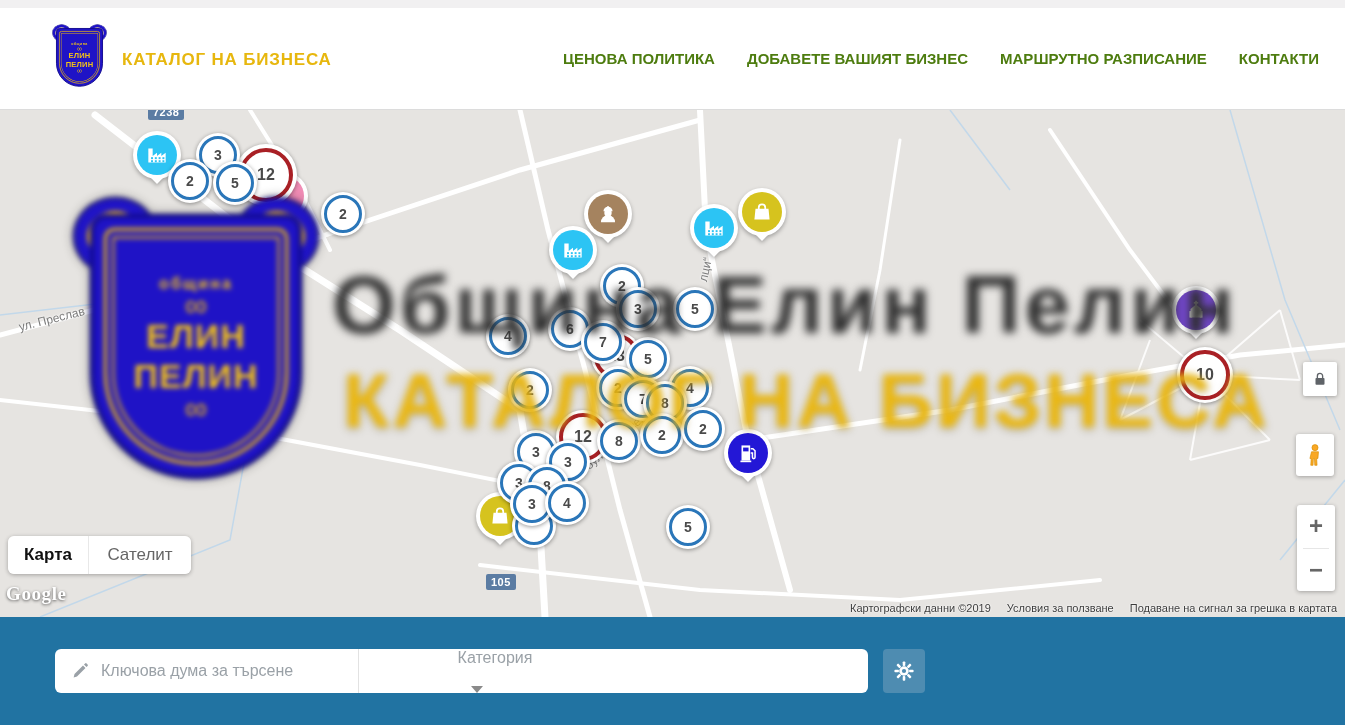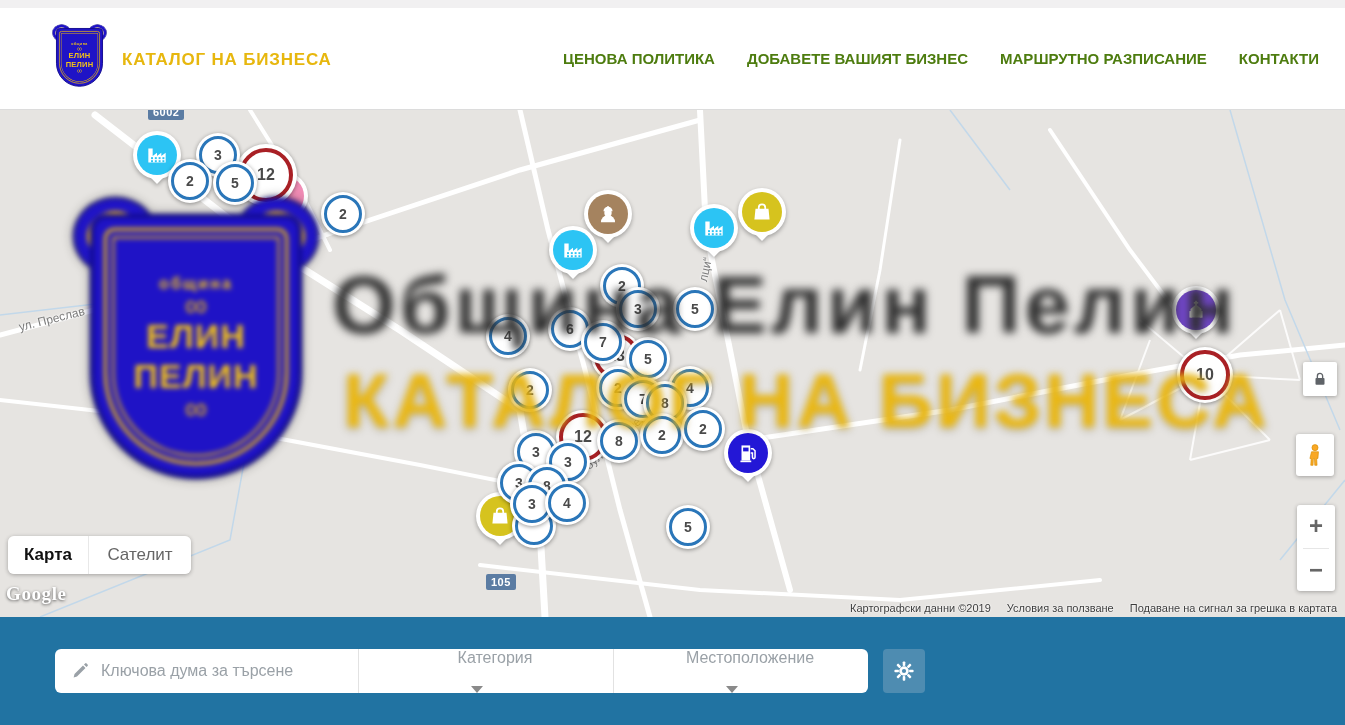--- a/index.html
+++ b/index.html
@@ -173,21 +173,21 @@
     </g>
     <g stroke="#c2d8ea" stroke-width="1.5" fill="none">
       <path d="M0,205 L130,190"></path>
       <path d="M40,507 L230,430 L250,320"></path>
       <path d="M1230,0 L1285,190 L1340,320"></path>
       <path d="M1280,450 L1345,370"></path>
       <path d="M950,0 L1010,80"></path>
     </g>
   </svg>
 
-  <div class="road-badge badge-6002">6002</div>
+  <div class="road-badge badge-6002">7238</div>
   <div class="road-badge badge-105">105</div>
 
   <div class="street-label sl-0">ул. Преслав</div>
   <div class="street-label sl-1">бул. „Новоселци“</div>
   <div class="street-label sl-2">лци“</div>
 
   <div class="markers">
       <div class="pin" style="left: 260px; top: 62px;">
         <div class="pin-tail"></div>
         <div class="pin-head">
@@ -469,24 +469,20 @@
   <div class="sb-left">
     <div class="search-pill">
       <div class="seg seg-keyword">
         <svg viewBox="0 0 24 24">
           <path fill="#9aa1a7" d="M3.5 20.5l1.2-4.5L16 4.7l3.3 3.3L8 19.3l-4.5 1.2zM17.3 3.4l1.5-1.5a1.4 1.4 0 0 1 2 0l1.3 1.3a1.4 1.4 0 0 1 0 2l-1.5 1.5z"></path>
         </svg>
         <input type="text" placeholder="Ключова дума за търсене" style="">
       </div>
       <div class="seg seg-select">
         <span class="sel-text">Категория</span>
-        <span class="caret"></span>
-      </div>
-      <div class="seg seg-select">
-        <span class="sel-text">Местоположение</span>
         <span class="caret"></span>
       </div>
     </div>
     <button class="gear-btn">
       <svg viewBox="0 0 24 24">
         <g fill="#fff">
           <circle cx="12" cy="12" r="5.2"></circle>
           <rect x="10.6" y="1.5" width="2.8" height="5" rx="1"></rect>
           <rect x="10.6" y="1.5" width="2.8" height="5" rx="1" transform="rotate(45 12 12)"></rect>
           <rect x="10.6" y="1.5" width="2.8" height="5" rx="1" transform="rotate(90 12 12)"></rect>

